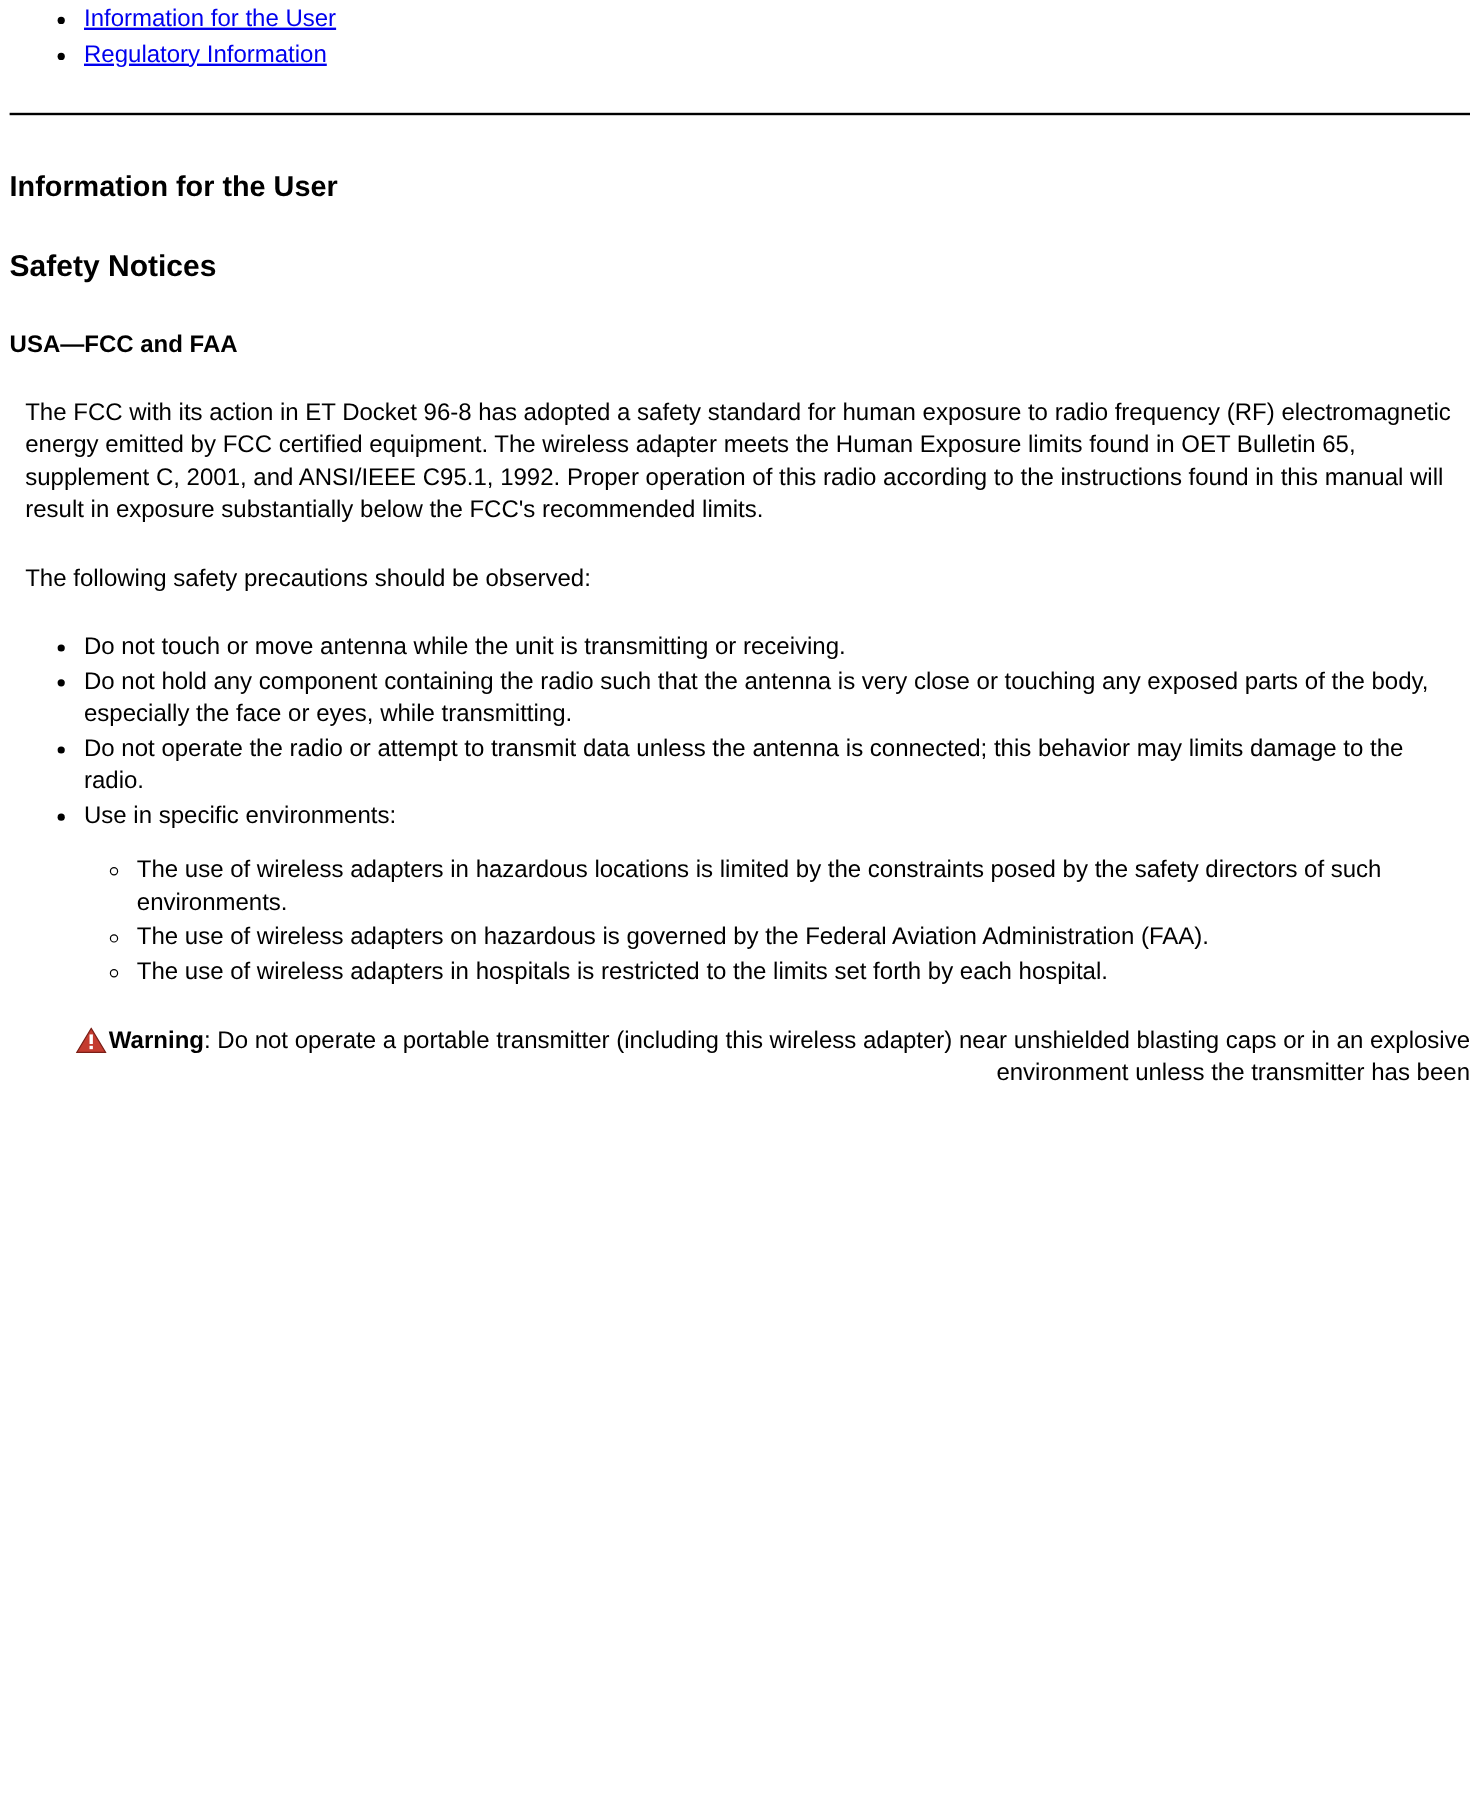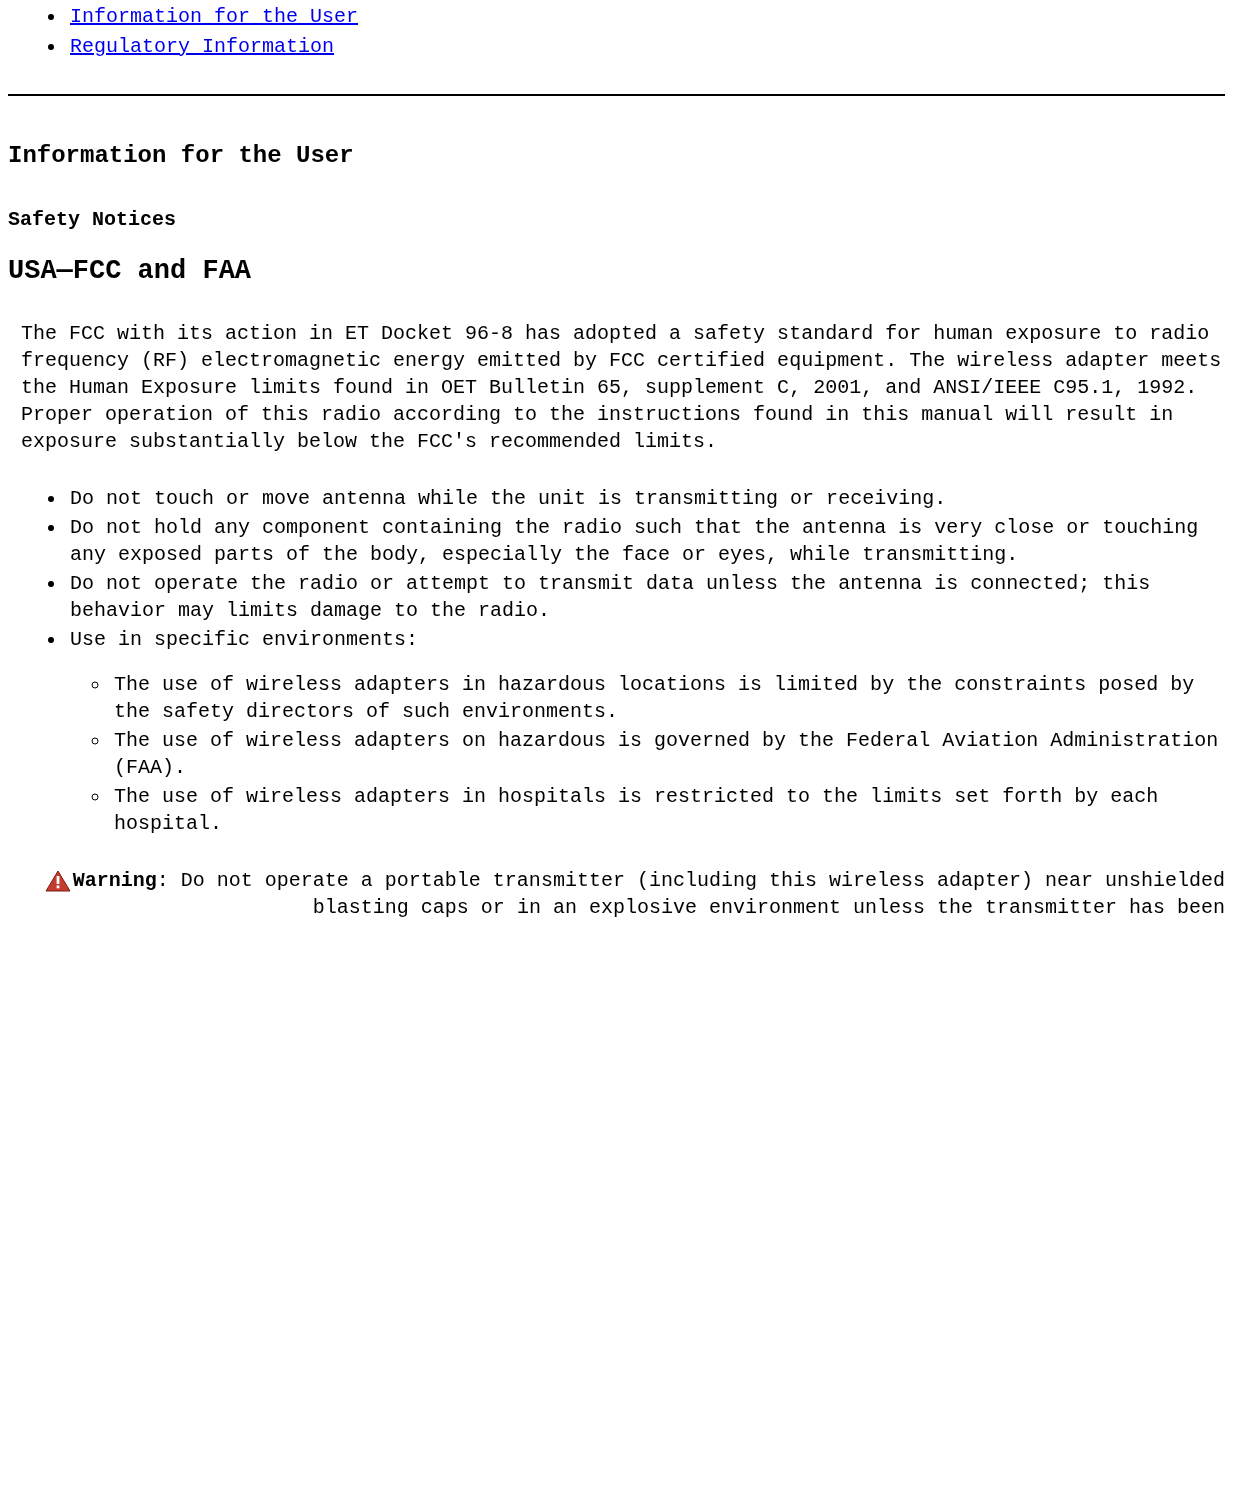--- a/index.html
+++ b/index.html
@@ -8,21 +8,20 @@
     background: #ffffff;
     color: #000000;
     font-family: Verdana, Geneva, Arial, Helvetica, sans-serif;
     font-size: 20px;
     line-height: 1.35;
   }
   .page {
     width: 1233px;
     box-sizing: border-box;
     padding: 0 8px 8px 8px;
-    font-family: Liberation Mono, monospace;
   }
   ul.toc {
     margin: 0 0 18px 0;
     padding-left: 58px;
     list-style: disc;
   }
   ul.toc li {
     margin: 3px 0;
     padding-left: 4px;
   }
@@ -36,26 +35,26 @@
     border-top: 2px solid #000;
     margin: 34px 0 44px 0;
   }
   h2.section {
     font-weight: bold;
     font-size: 24px;
     margin: 0 0 34px 0;
   }
   h3.subsection {
     font-weight: bold;
-    font-size: 20px;
-    margin: 0 0 20px 0;
+    font-size: 25px;
+    margin: 0 0 34px 0;
   }
   h4.subsubsection {
     font-weight: bold;
-    font-size: 27px;
+    font-size: 20px;
     margin: 0 0 30px 0;
   }
   p.body {
     margin: 0 0 30px 13px;
   }
   ul.bullets {
     margin: 0 0 30px 0;
     padding-left: 58px;
     list-style: disc;
   }
@@ -104,20 +103,21 @@
   <hr class="rule">
 
   <h2 class="section">Information for the User</h2>
 
   <h3 class="subsection">Safety Notices</h3>
 
   <h4 class="subsubsection">USA—FCC and FAA</h4>
 
   <p class="body">The FCC with its action in ET Docket 96-8 has adopted a safety standard for human exposure to radio frequency (RF) electromagnetic energy emitted by FCC certified equipment. The wireless adapter meets the Human Exposure limits found in OET Bulletin 65, supplement C, 2001, and ANSI/IEEE C95.1, 1992. Proper operation of this radio according to the instructions found in this manual will result in exposure substantially below the FCC's recommended limits.</p>
 
+  <p class="body">The following safety precautions should be observed:</p>
 
   <ul class="bullets">
     <li>Do not touch or move antenna while the unit is transmitting or receiving.</li>
     <li>Do not hold any component containing the radio such that the antenna is very close or touching any exposed parts of the body, especially the face or eyes, while transmitting.</li>
     <li>Do not operate the radio or attempt to transmit data unless the antenna is connected; this behavior may limits damage to the radio.</li>
     <li>
       <span>Use in specific environments:</span>
       <ul class="subbullets">
         <li>The use of wireless adapters in hazardous locations is limited by the constraints posed by the safety directors of such environments.</li>
         <li>The use of wireless adapters on hazardous is governed by the Federal Aviation Administration (FAA).</li>

